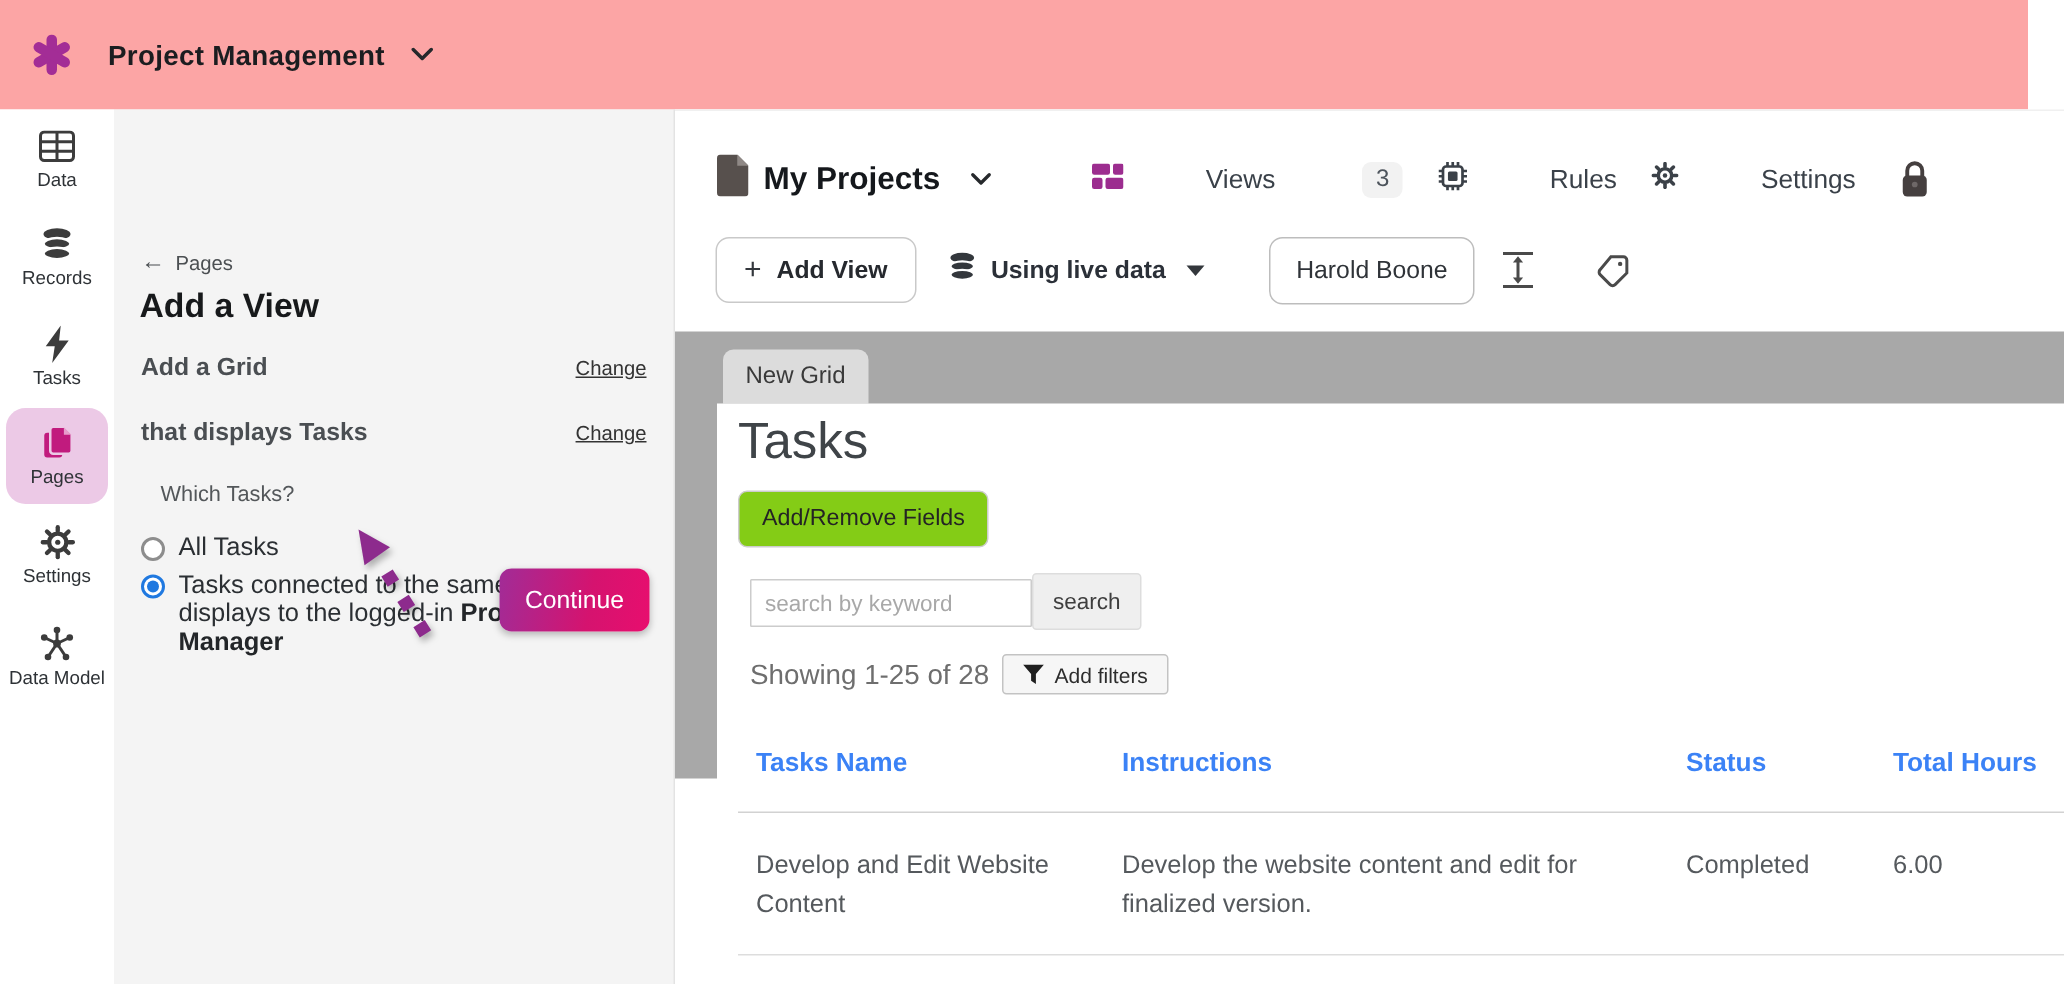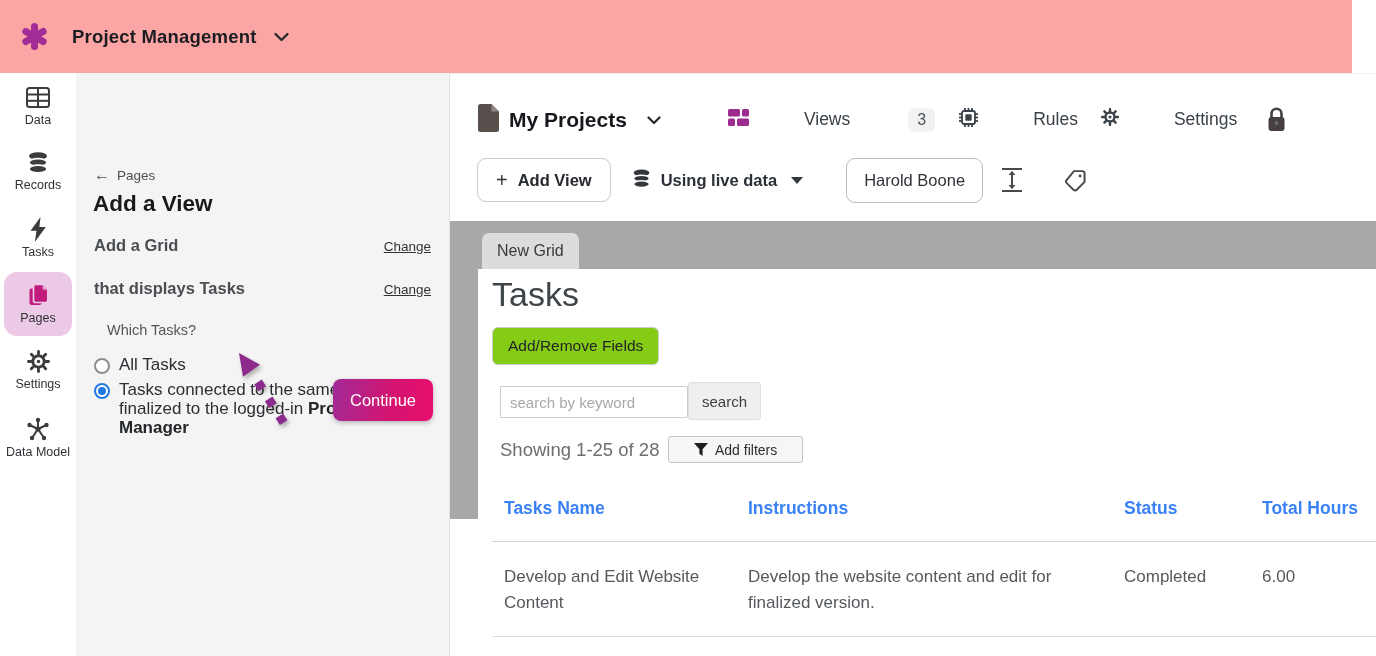--- a/index.html
+++ b/index.html
@@ -71,21 +71,21 @@
   
   .stage{position:absolute;left:0;top:147px;width:926px;bottom:0;background:#a8a8a8;}
   .tab{position:absolute;left:32px;top:12px;height:36px;padding:0 15px;background:#dcdcdc;border-radius:7px 7px 0 0;font-size:16px;color:#3a3a3a;display:flex;align-items:center;cursor:pointer;}
   .card{position:absolute;left:28px;top:48px;right:0;bottom:-200px;background:#fff;}
   .grid-title{position:absolute;left:14px;top:6px;margin:0;font-size:34px;font-weight:300;color:#3f4448;}
   .addremove-btn{position:absolute;left:14px;top:58px;height:38px;padding:0 15px;background:#84cc16;border:1px solid #cccccc;border-radius:6px;font-size:15.5px;color:#242424;font-family:"Liberation Sans",sans-serif;cursor:pointer;}
   .search-input{position:absolute;left:22px;top:117px;width:188px;height:32px;box-sizing:border-box;border:1px solid #cccccc;border-radius:1px;padding:0 9px;font-size:15px;color:#444;font-family:"Liberation Sans",sans-serif;outline:none;}
   .search-input::placeholder{color:#a8a8a8;}
   .search-btn{position:absolute;left:210px;top:113px;width:73px;height:38px;background:#efefef;border:1px solid #dddddd;border-radius:3px;font-size:15px;color:#3e3e3e;font-family:"Liberation Sans",sans-serif;cursor:pointer;}
   .showing{position:absolute;left:22px;top:170px;font-size:18.5px;color:#6e6e6e;}
-  .addfilters-btn{position:absolute;left:190px;top:167px;height:27px;padding:0 25px;background:#f6f6f6;border:1px solid #c3c3c3;border-radius:3px;display:flex;align-items:center;font-size:14px;color:#2d2d2d;font-family:"Liberation Sans",sans-serif;cursor:pointer;}
+  .addfilters-btn{position:absolute;left:190px;top:167px;height:27px;padding:0 13px;background:#f6f6f6;border:1px solid #c3c3c3;border-radius:3px;display:flex;align-items:center;font-size:14px;color:#2d2d2d;font-family:"Liberation Sans",sans-serif;cursor:pointer;}
   .addfilters-btn svg{margin-right:7px;}
 
   .table{position:absolute;left:14px;top:210px;right:0;}
   .thead,.trow{display:grid;grid-template-columns:244px 376px 138px 1fr;}
   .thead{border-bottom:1px solid #d2d2d2;}
   .th{padding:19px 12px 22px 12px;font-size:17.5px;font-weight:700;color:#3b82f6;white-space:nowrap;}
   .trow{border-bottom:1px solid #dddddd;}
   .td{padding:22px 12px 20px 12px;font-size:17px;color:#55595d;line-height:26px;}
   .trow.partial .td{padding-top:16px;}
 </style>
@@ -209,21 +209,21 @@
 
   <div class="question">Which Tasks?</div>
 
   <label class="option" style="top:282px">
     <span class="radio"></span>
     <span class="option-label">All Tasks</span>
   </label>
 
   <label class="option option-multi" style="top:307px">
     <span class="radio radio-selected"></span>
-    <span class="option-label"><span>Tasks connected to the same </span><b>Projects</b><span> finalized to the logged-in </span><b>Project Manager</b></span>
+    <span class="option-label"><span>Tasks connected to the same </span><b>Projects</b><span> displays to the logged-in </span><b>Project Manager</b></span>
   </label>
 
   <svg class="annotation-arrow" width="90" height="112" viewBox="0 0 90 112">
     <polygon points="14,8 35,19.8 18,31.8" fill="#8d2b8d"></polygon>
     <line x1="33" y1="37" x2="64" y2="86" stroke="#8d2b8d" stroke-width="9" stroke-dasharray="8 12"></line>
   </svg>
 
   <button class="continue">Continue</button>
 </aside>
 

